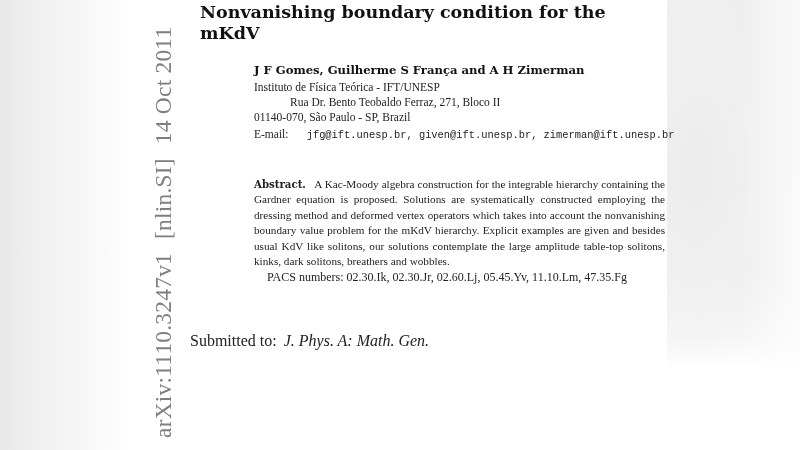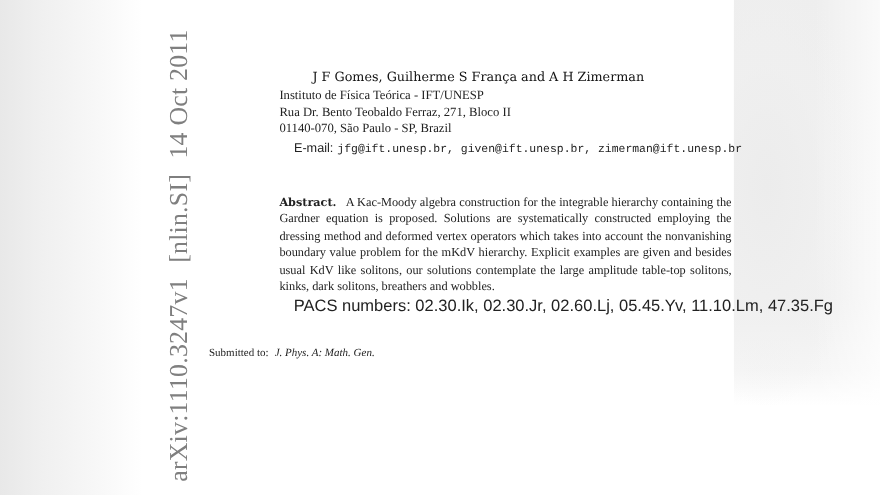--- a/index.html
+++ b/index.html
@@ -48,73 +48,74 @@
       font-weight: bold;
       font-size: 17.5px;
       line-height: 21px;
       color: #111;
     }
     .title .line1 { display: block; padding-left: 11px; }
     .title .line2 { display: block; }
 
     .authors {
       position: absolute; left: 254px; top: 63px;
-      font-family: "DejaVu Serif", serif; font-weight: normal;
-      font-size: 11.6px; color: #111; white-space: nowrap; margin-left: 30px;
+      font-family: "DejaVu Serif", serif; font-weight: bold;
+      font-size: 11.6px; color: #111; white-space: nowrap;
     }
     .affil {
       position: absolute; left: 254px;
       font-family: "Liberation Serif", serif;
       font-size: 11.5px; color: #222; white-space: nowrap;
     }
     .affil.l1 { top: 81px; text-align: center; }
-    .affil.l2 { top: 96px; }
+    .affil.l2 { top: 96px; margin-left: 36px; }
     .affil.l3 { top: 111px; }
 
     .email-row {
       position: absolute; left: 254px; top: 127px; white-space: nowrap;
       font-size: 11.5px; color: #222;
     }
-    .email-label { font-family: Liberation Sans, sans-serif; display: inline-block; width: 49px; text-align: right; }
+    .email-label { font-family: Liberation Serif, serif; display: inline-block; width: 49px; }
     .email-list { font-family: "Liberation Mono", "DejaVu Sans Mono", monospace; font-size: 10.4px; }
 
     .abstract {
       position: absolute; left: 254px; top: 157px; width: 411px;
       font-family: "Liberation Serif", serif;
       font-size: 11.2px; line-height: 15.4px; color: #222;
       text-align: justify;
       margin-top: 20px;
     }
     .abstract-label { font-weight: bold; font-family: "DejaVu Serif", serif; font-size: 10.2px; margin-right: 6px; }
 
     .pacs {
       position: absolute; left: 267px; top: 270px; white-space: nowrap;
-      font-family: Liberation Sans, sans-serif; font-size: 15px; color: #222;
+      font-family: Liberation Serif, serif; font-size: 12px; color: #222;
     }
 
     .submitted {
-      position: absolute; left: 190px; top: 316px; white-space: nowrap;
-      font-family: "Liberation Serif", serif; font-size: 10px; color: #222;
+      position: absolute; left: 190px; top: 332px; white-space: nowrap;
+      font-family: "Liberation Serif", serif; font-size: 16px; color: #222;
     }
     .submitted .journal { font-style: italic; margin-left: 3px; }
   </style>
 </head>
 <body>
 
 <div class="bg-blur-left"></div>
 <div class="bg-blur-right"></div>
 <div class="bg-blur-right-tail"></div>
 
 <div class="page"></div>
 
 <div class="arxiv-stamp">
   <span>arXiv:1110.3247v1</span><span class="gap"></span><span>[nlin.SI]</span><span class="gap"></span><span>14 Oct 2011</span>
 </div>
 
 <div class="title">
+  <span class="line1">Nonvanishing boundary condition for the mKdV</span>
 </div>
 
 <div class="authors">J F Gomes, Guilherme S França and A H Zimerman</div>
 
 <div class="affil l1">Instituto de Física Teórica - IFT/UNESP</div>
 <div class="affil l2">Rua Dr. Bento Teobaldo Ferraz, 271, Bloco II</div>
 <div class="affil l3">01140-070, São Paulo - SP, Brazil</div>
 
 <div class="email-row">
   <span class="email-label">E-mail:</span>

